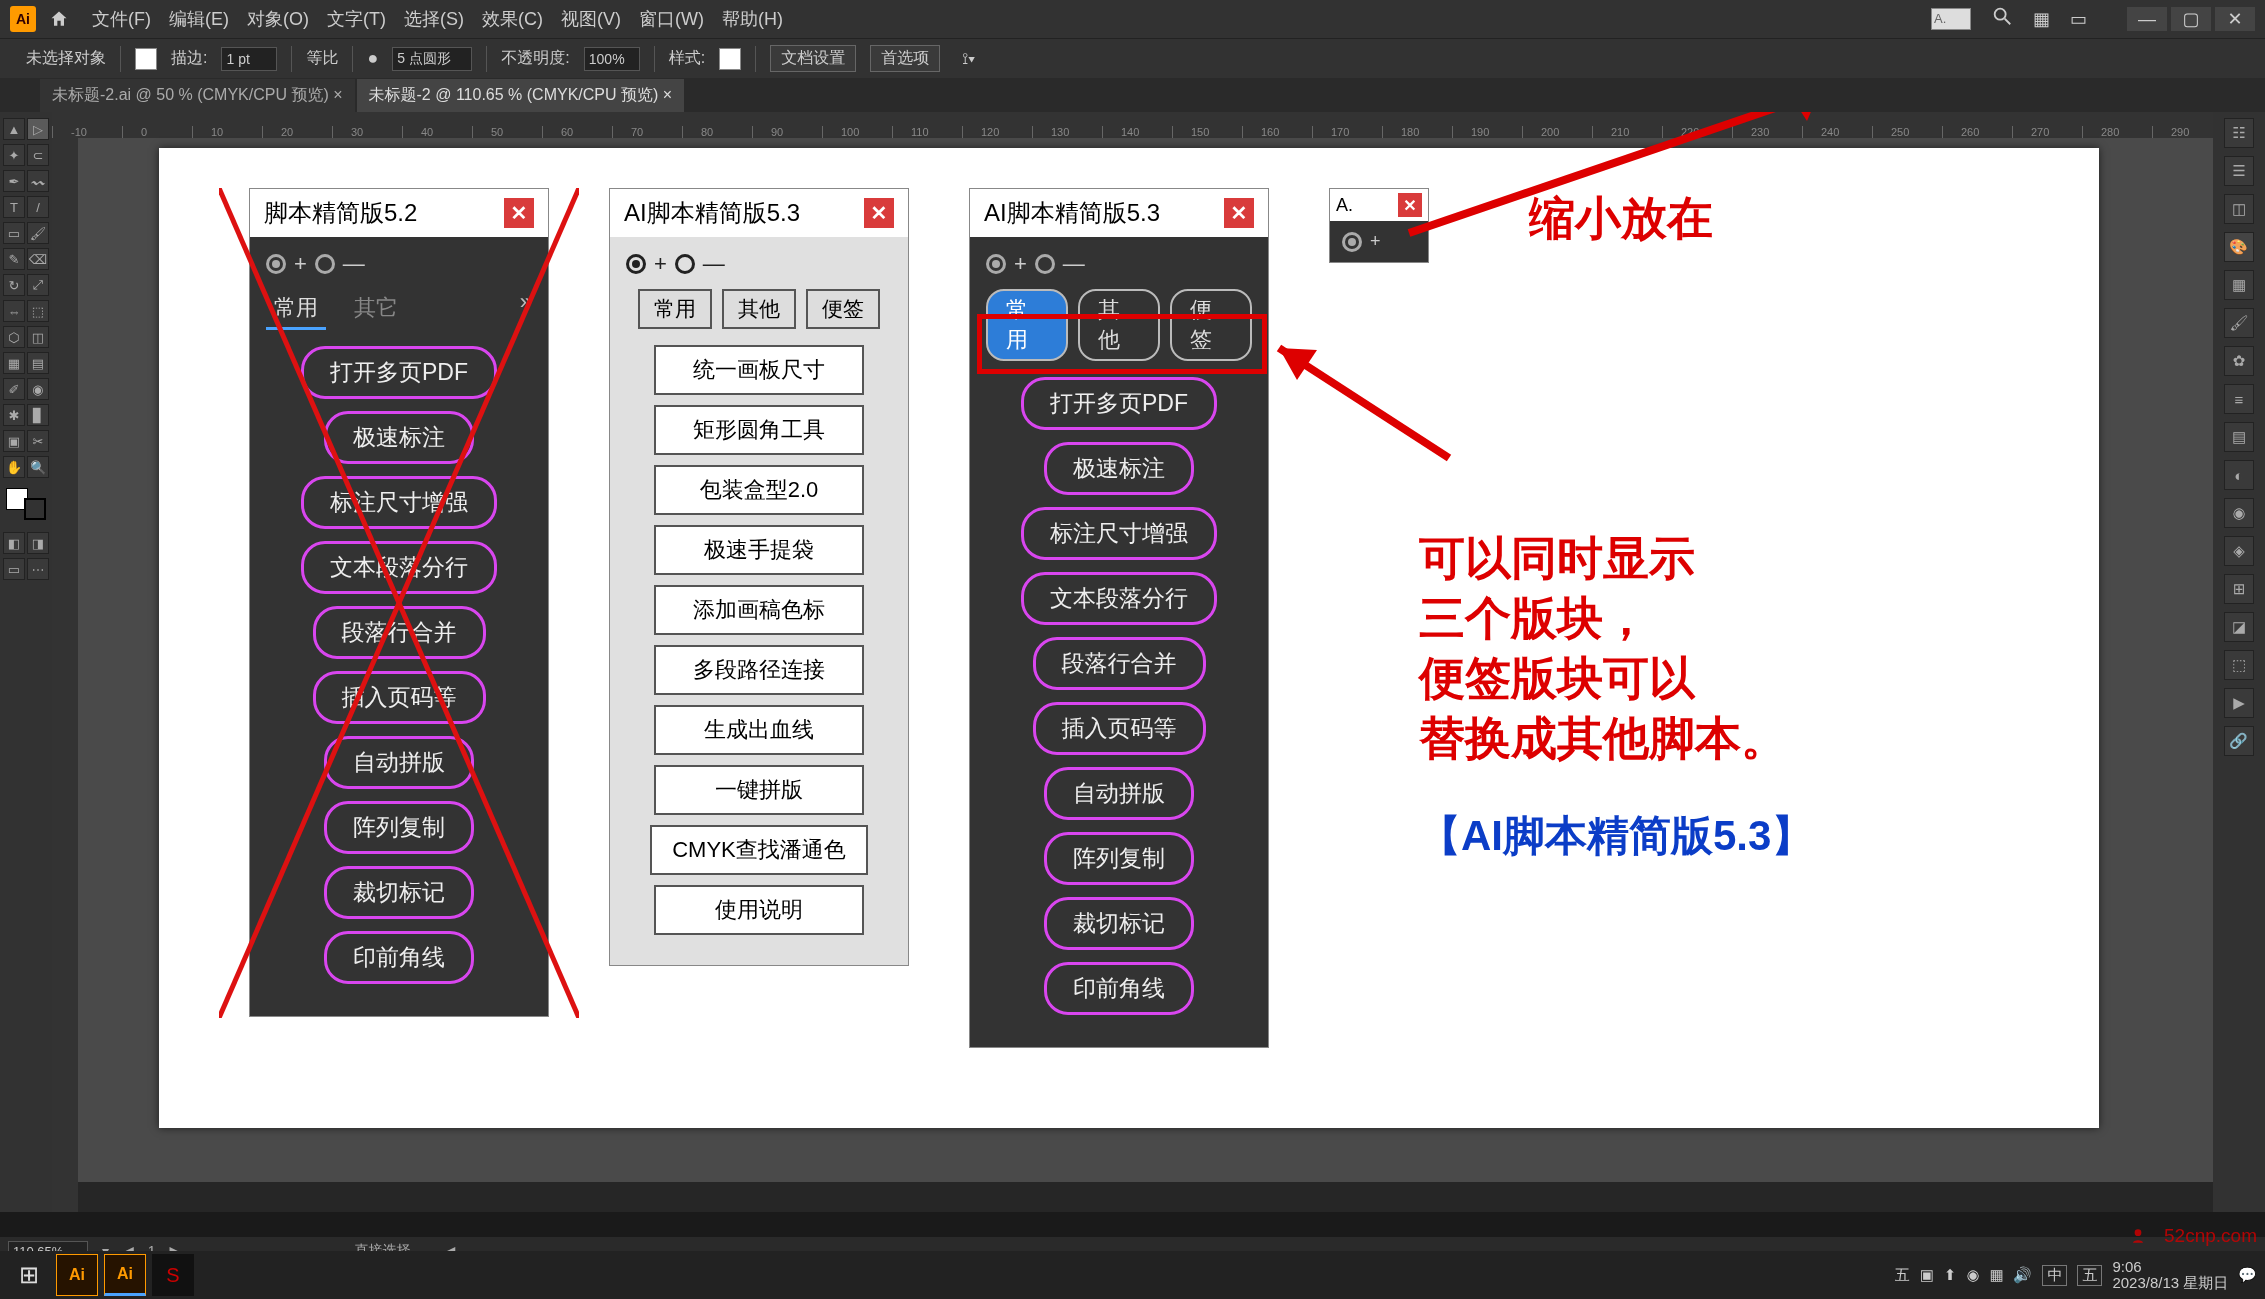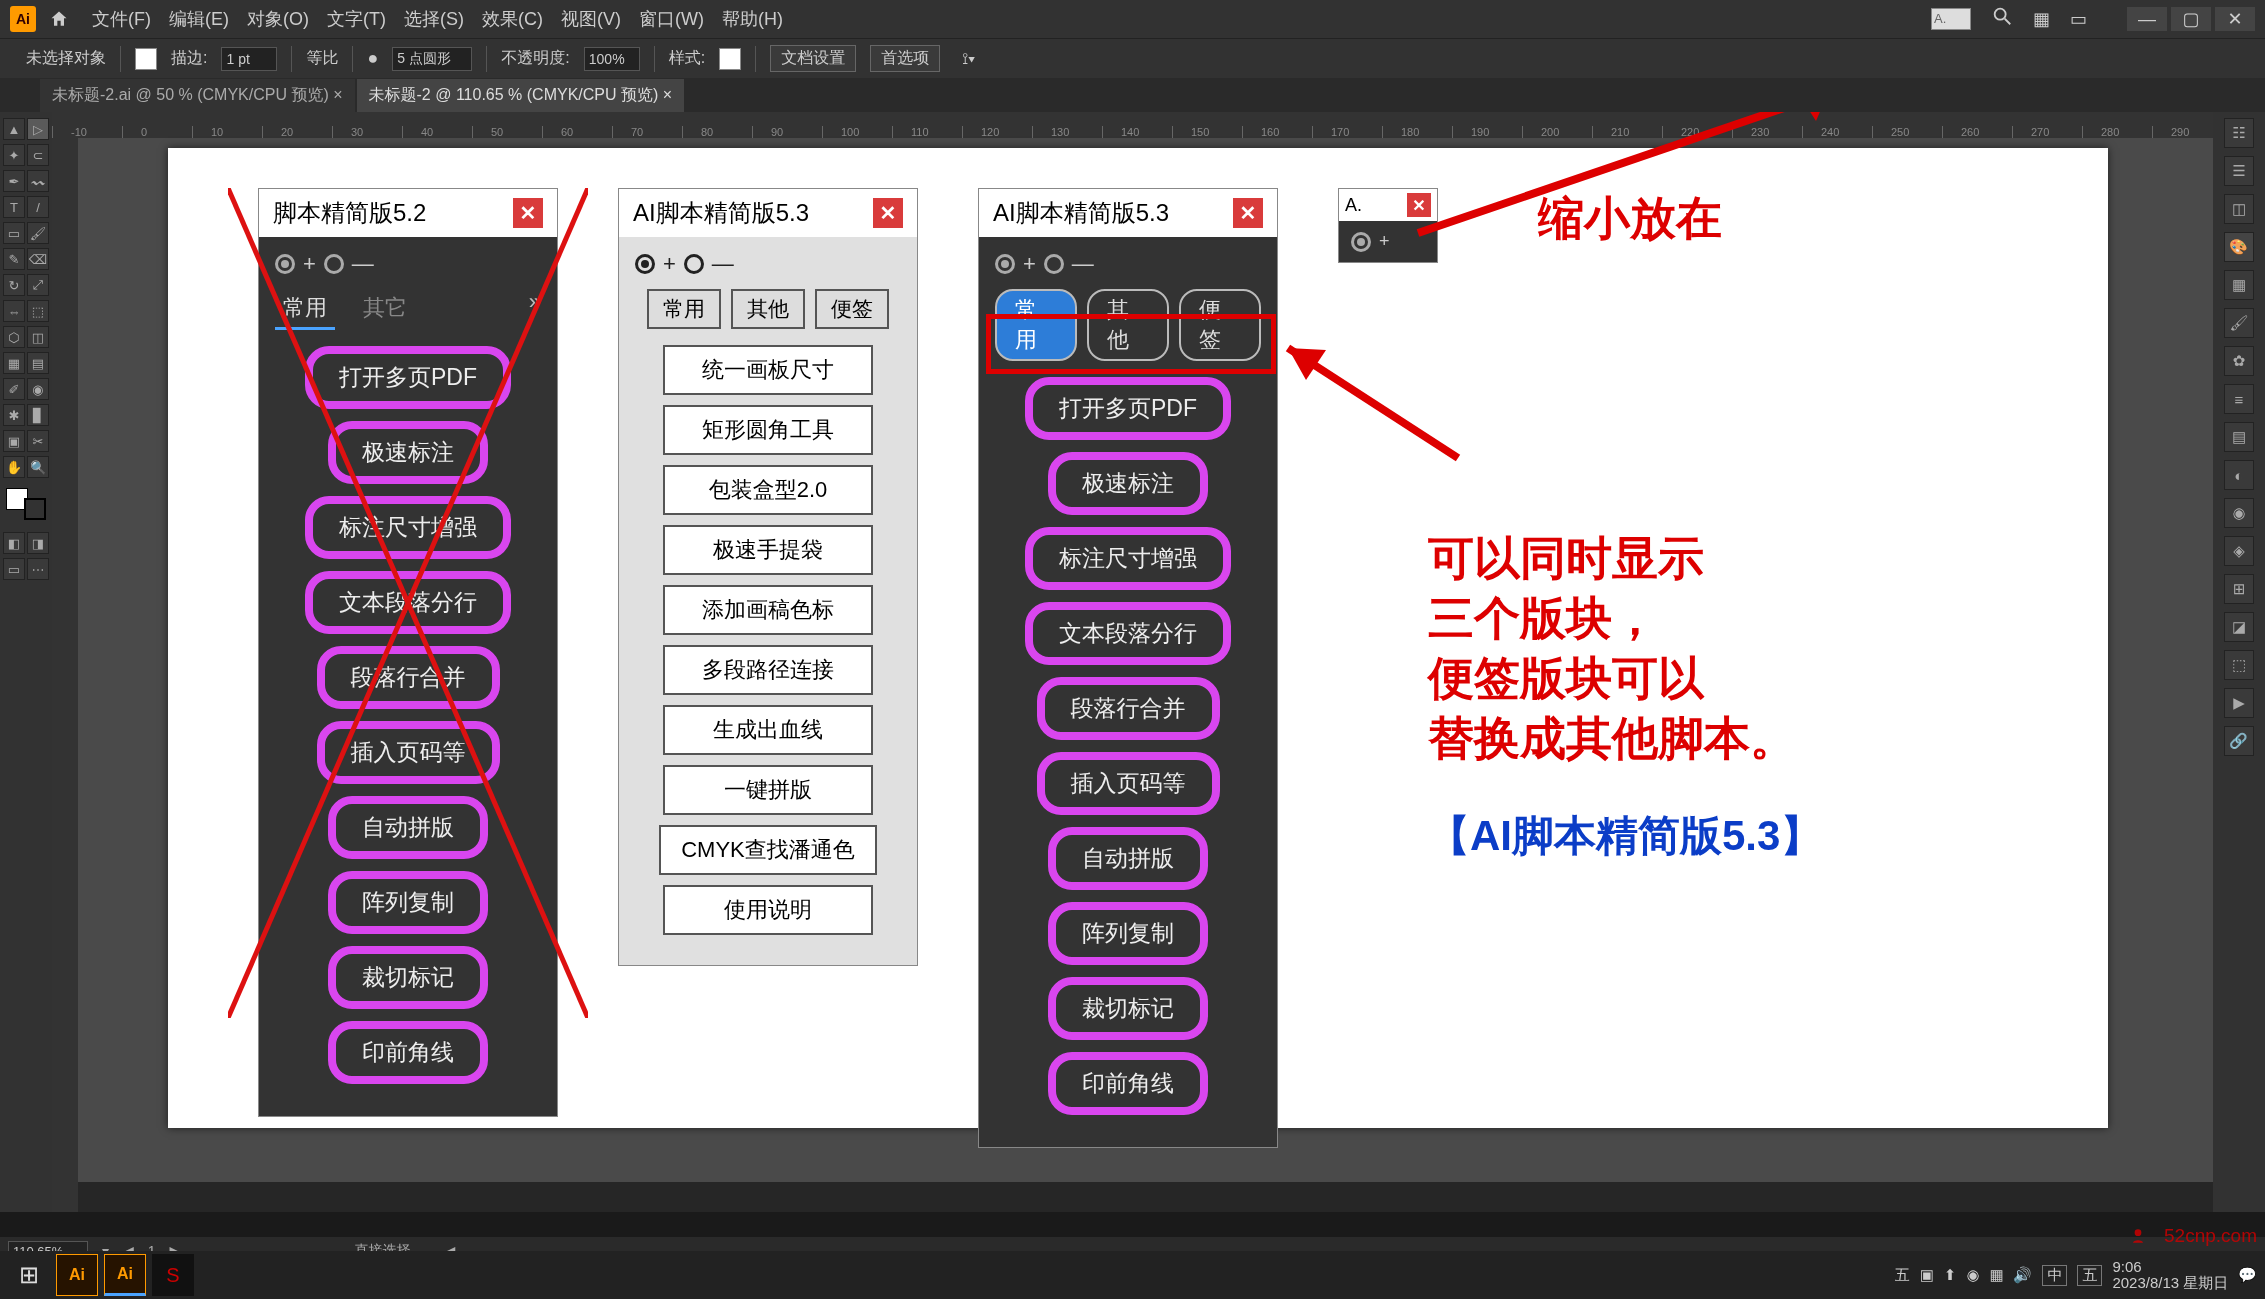--- a/index.html
+++ b/index.html
@@ -35,21 +35,21 @@
   .tool.sel { background:#5a5a5a; }
   .fillstroke { width:40px; height:32px; position:relative; margin-top:6px; }
   .fillstroke .fillsw { position:absolute; top:0; left:0; width:22px; height:22px; background:#fff; border:1px solid #000; }
   .fillstroke .strokesw { position:absolute; bottom:0; right:0; width:22px; height:22px; background:#323232; border:2px solid #000; }
 
   .canvas-area { flex:1; position:relative; overflow:hidden; }
   .ruler-h { position:absolute; top:0; left:0; right:0; height:26px; background:#333; color:#888; font-size:11px; display:flex; align-items:flex-end; overflow:hidden; }
   .ruler-h span { width:70px; flex:none; border-left:1px solid #666; padding-left:18px; }
   .ruler-v { position:absolute; top:26px; left:0; width:26px; bottom:0; background:#333; }
   .artboard-wrap { position:absolute; top:26px; left:26px; right:0; bottom:30px; background:#4a4a4a; }
-  .artboard { position:absolute; top:10px; left:90px; width:1940px; height:980px; background:#fff; box-shadow:0 0 8px rgba(0,0,0,.6); }
+  .artboard { position:absolute; top:10px; left:81px; width:1940px; height:980px; background:#fff; box-shadow:0 0 8px rgba(0,0,0,.6); }
 
   
   .panel { position:absolute; border:1px solid #888; }
   .panel-title { background:#fff; color:#000; font-size:24px; padding:8px 14px; display:flex; align-items:center; justify-content:space-between; }
   .panel-title .closebtn, .closebtn { width:30px; height:30px; background:#d93b3b; color:#fff; display:flex; align-items:center; justify-content:center; font-size:20px; font-weight:bold; cursor:pointer; }
   .panel-dark .body { background:#333; padding:14px 16px 20px; }
   .panel-light .body { background:#e0e0e0; padding:14px 16px 20px; }
   .radio-row { display:flex; align-items:center; gap:8px; color:#ccc; font-size:22px; margin-bottom:12px; }
   .panel-light .radio-row { color:#222; }
   .radio { width:20px; height:20px; border-radius:50%; border:3px solid #aaa; display:inline-block; position:relative; }
@@ -57,21 +57,21 @@
   .panel-light .radio { border-color:#222; } .panel-light .radio.checked::after{ background:#222; }
 
   .tabrow { display:flex; gap:10px; margin-bottom:16px; }
   .tabbtn { border:2px solid #bbb; border-radius:18px; padding:4px 18px; font-size:22px; color:#ddd; background:transparent; cursor:pointer; }
   .tabbtn.underline { border:none; border-bottom:3px solid #4aa3ff; border-radius:0; padding:4px 8px; }
   .tabbtn.inactive-text { color:#888; border:none; }
   .tabbtn.pill-active { background:#2d7dd8; color:#fff; border-color:#bbb; }
   .tabbtn-sq { border:2px solid #555; background:#ddd; padding:4px 14px; font-size:21px; color:#000; cursor:pointer; }
   .panel-light .tabrow { justify-content:center; }
 
-  .pillbtn { display:block; margin:0 auto 12px; border:8px solid #d946ef; border-radius:24px; padding:8px 26px; font-size:23px; color:#eee; background:transparent; cursor:pointer; white-space:nowrap; }
+  .pillbtn { display:block; margin:0 auto 12px; border:3px solid #d946ef; border-radius:24px; padding:8px 26px; font-size:23px; color:#eee; background:transparent; cursor:pointer; white-space:nowrap; }
   .rectbtn { display:block; margin:0 auto 10px; border:2px solid #555; background:#fff; padding:8px 20px; font-size:22px; color:#000; cursor:pointer; white-space:nowrap; min-width:210px; text-align:center; }
   .chev { color:#bbb; font-size:22px; margin-left:auto; cursor:pointer; }
 
   
   .redx { position:absolute; pointer-events:none; }
   .redx line { stroke:#d11; stroke-width:5; }
 
   
   .annot-text { position:absolute; color:#d00; font-weight:bold; white-space:nowrap; }
   .annot-rect { position:absolute; border:5px solid #d00; }

